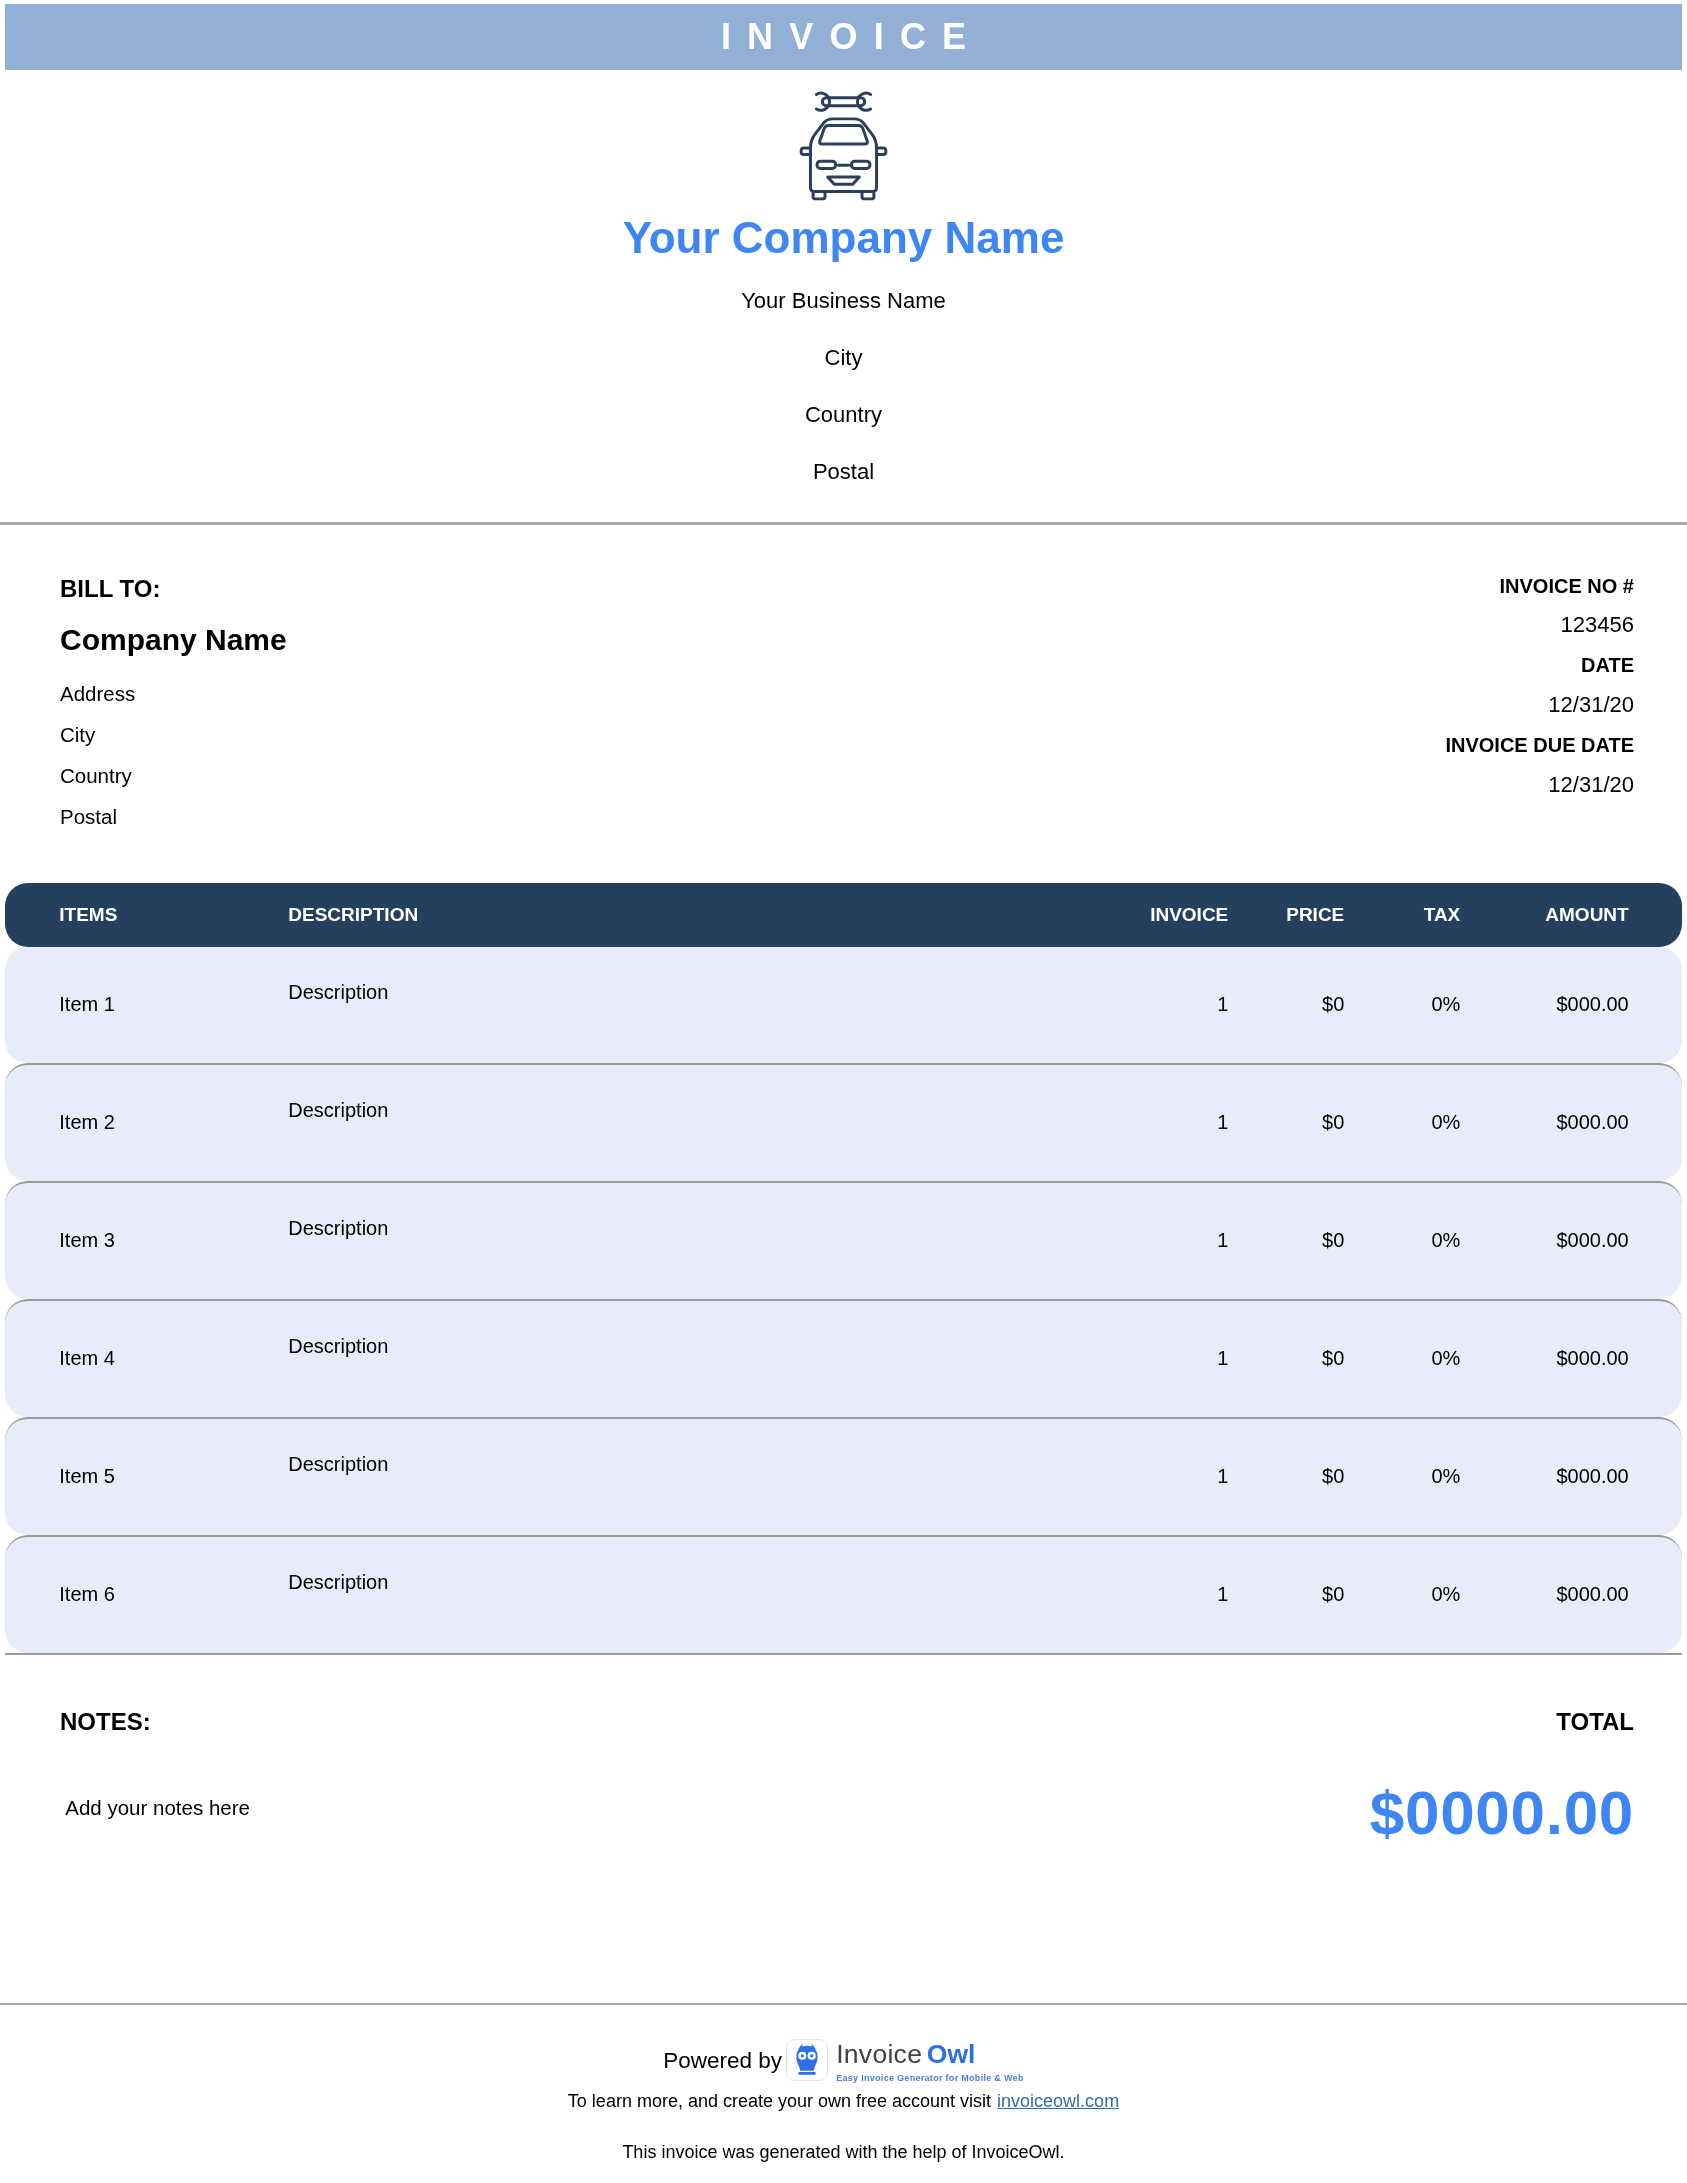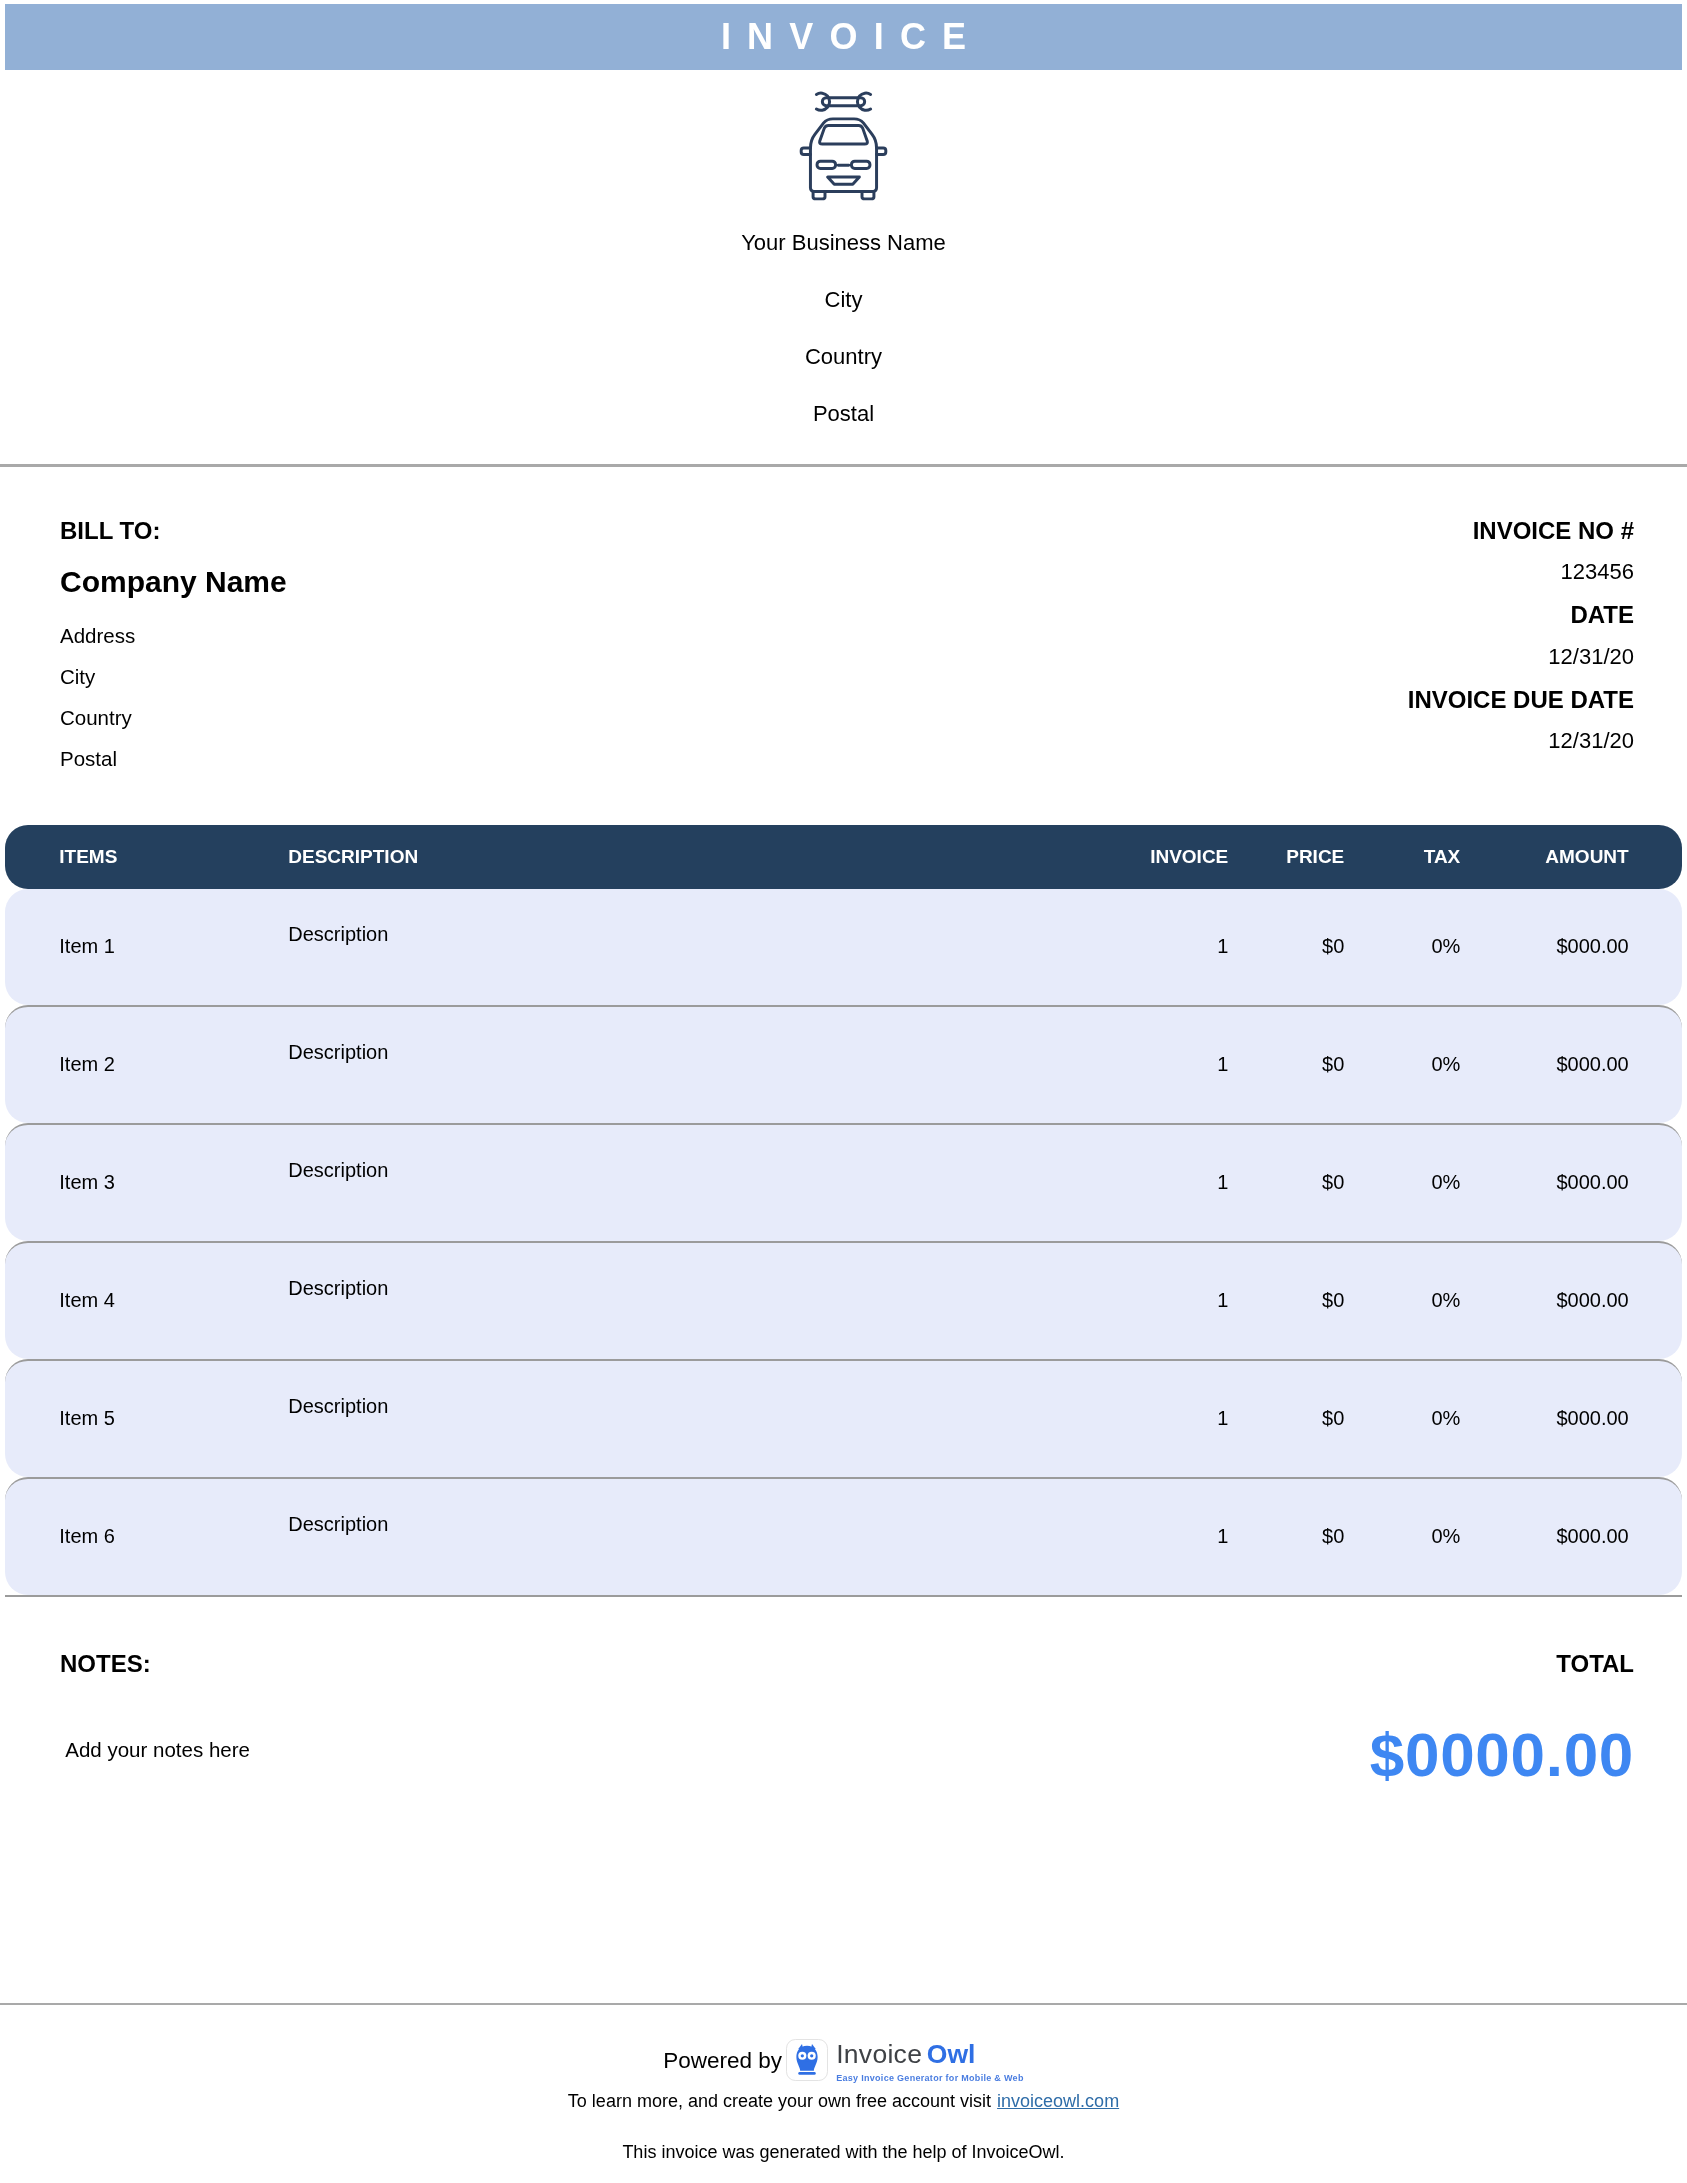--- a/index.html
+++ b/index.html
@@ -20,21 +20,21 @@
   
   .divider{height:2.6px;background:#a9a9a9;margin-top:38px;}
   .footer-divider{height:2px;background:#a9a9a9;}
   
   .parties{display:flex;justify-content:space-between;padding:50px 53px 0 60px;}
   .section-label{font-size:24px;font-weight:bold;}
   .billto-name{font-size:30px;font-weight:bold;margin-top:20px;}
   .billto-line{font-size:20.5px;margin-top:17px;}
   .billto-line.first{margin-top:25px;}
   .invoice-meta{text-align:right;}
-  .meta-label{font-size:24px;font-weight:bold;margin-top:16px;}
+  .meta-label{font-size:20px;font-weight:bold;margin-top:16px;}
   .meta-label.first{margin-top:0;}
   .meta-value{font-size:22px;margin-top:14.6px;}
   
   .items-table{margin:54px 5.3px 0;}
   .trow{display:grid;grid-template-columns:273px 662px 288px 116px 116px 1fr;align-items:center;border-radius:23px;}
   .thead{background:#24405e;height:64px;color:#ffffff;font-size:19px;font-weight:bold;}
   .tbody-row{background:#e7ebfa;height:116px;font-size:20px;}
   .tbody-row + .tbody-row{border-top:2px solid #9b9b9b;}
   .items-table{border-bottom:2px solid #9b9b9b;}
   .c-items{padding-left:54px;}
@@ -90,20 +90,21 @@
         <rect x="50" y="112" width="28" height="11" rx="5"></rect>
         <rect x="102" y="112" width="28" height="11" rx="5"></rect>
         <line x1="82" y1="118" x2="98" y2="118"></line>
 
         <path d="M66 136 H114 L104 147 H76 Z"></path>
 
         <path d="M44 158 V166 Q44 169 48 169 H58 Q62 169 62 166 V158"></path>
         <path d="M118 158 V166 Q118 169 122 169 H132 Q136 169 136 166 V158"></path>
       </svg>
     </div>
+    <div class="company-name">Your Company Name</div>
     <div class="brand-line first">Your Business Name</div>
     <div class="brand-line">City</div>
     <div class="brand-line">Country</div>
     <div class="brand-line">Postal</div>
   </div>
 
   <div class="divider"></div>
 
   <div class="parties">
     <div class="bill-to">

